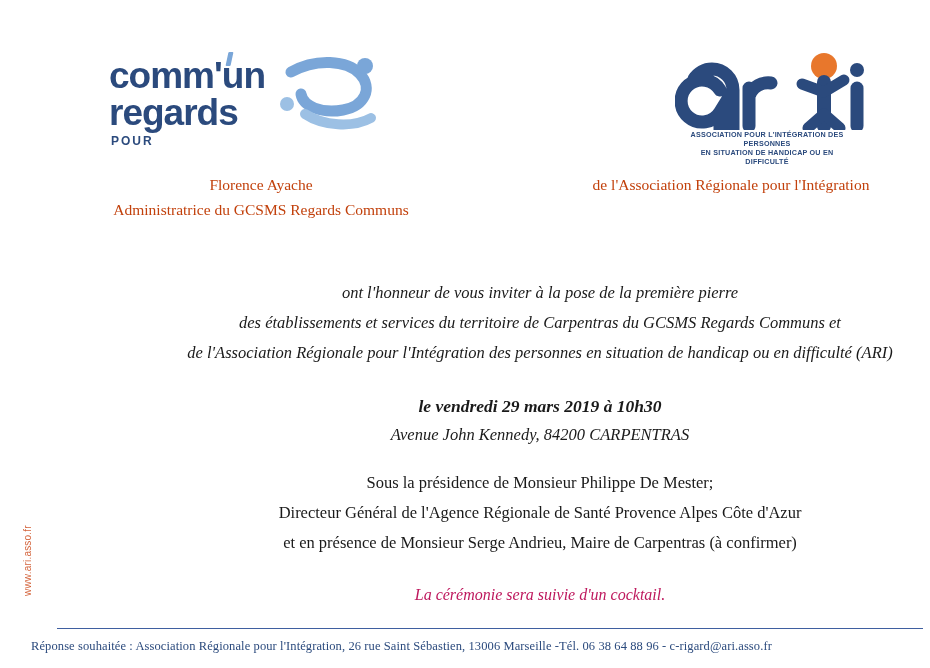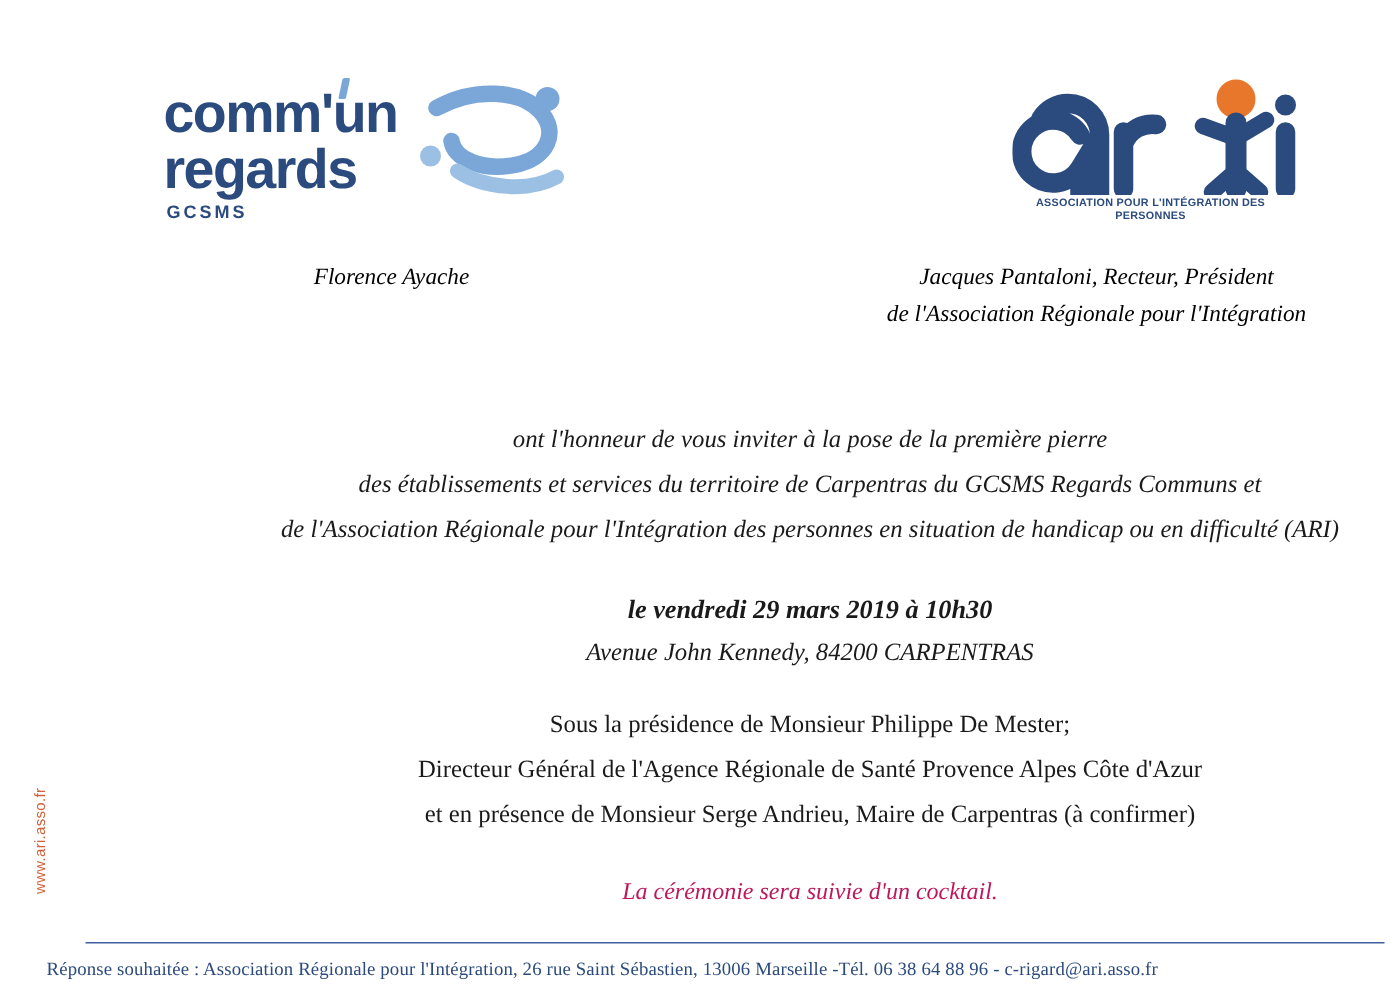--- a/index.html
+++ b/index.html
@@ -122,24 +122,23 @@
   .names {
     position: absolute;
     top: 172px;
     left: 0;
     width: 930px;
     height: 56px;
   }
   .name-block {
     position: absolute;
     text-align: center;
-    font-style: italic;
     font-size: 15.5px;
     line-height: 25px;
-    color: #000000;
+    color: #c2410c;
   }
   .name-left {
     left: 30px;
     width: 400px;
   }
   .name-right {
     left: 500px;
     width: 400px;
   }
 
@@ -211,21 +210,21 @@
 <div class="page">
 
   <div class="side-url">www.ari.asso.fr</div>
 
   <div class="logos">
 
     <div class="logo-left">
       <div class="cr-line1">comm'un</div>
       <div class="cr-apos"></div>
       <div class="cr-line2">regards</div>
-      <div class="cr-gcsms">GCSMS</div>
+      <div class="cr-gcsms">POUR</div>
       <svg class="cr-swirl" viewBox="0 0 125 86">
         <path d="M30 20 C55 6, 86 8, 99 22 C112 36, 104 54, 82 58 C60 62, 42 54, 40 42" fill="none" stroke="#7aa6d8" stroke-width="11" stroke-linecap="round"></path>
         <path d="M44 62 C62 74, 92 76, 110 66" fill="none" stroke="#9cc0e4" stroke-width="10" stroke-linecap="round"></path>
         <circle cx="104" cy="14" r="8" fill="#7aa6d8"></circle>
         <circle cx="26" cy="52" r="7" fill="#9cc0e4"></circle>
       </svg>
     </div>
 
     <div class="logo-right">
       <div class="ari-mark">
@@ -239,30 +238,31 @@
           <path d="M149 30 l0 44" stroke="#2b4a7d" stroke-width="14" stroke-linecap="round"></path>
           <path d="M149 40 l-22 -8 M149 40 l20 -12" stroke="#2b4a7d" stroke-width="11" stroke-linecap="round"></path>
           <path d="M149 62 l-16 14 M149 62 l16 14" stroke="#2b4a7d" stroke-width="11" stroke-linecap="round"></path>
 
           <path d="M182 74 l0 -38" stroke="#2b4a7d" stroke-width="13" stroke-linecap="round"></path>
           <circle cx="182" cy="18" r="7" fill="#2b4a7d"></circle>
         </svg>
       </div>
       <div class="ari-text-block">
         <div>ASSOCIATION POUR L'INTÉGRATION DES PERSONNES</div>
+        <div>EN SITUATION DE HANDICAP OU EN DIFFICULTÉ</div>
       </div>
     </div>
   </div>
 
   <div class="names">
     <div class="name-block name-left">
       <div>Florence Ayache</div>
+      <div>Administratrice du GCSMS Regards Communs</div>
     </div>
     <div class="name-block name-right">
-      <div>Jacques Pantaloni, Recteur, Président</div>
       <div>de l'Association Régionale pour l'Intégration</div>
     </div>
   </div>
 
   <div class="body-copy">
     <div class="invite-line">ont l'honneur de vous inviter à la pose de la première pierre</div>
     <div class="invite-line">des établissements et services du territoire de Carpentras du GCSMS Regards Communs et</div>
     <div class="invite-line">de l'Association Régionale pour l'Intégration des personnes en situation de handicap ou en difficulté (ARI)</div>
 
     <div class="spacer-md"></div>

